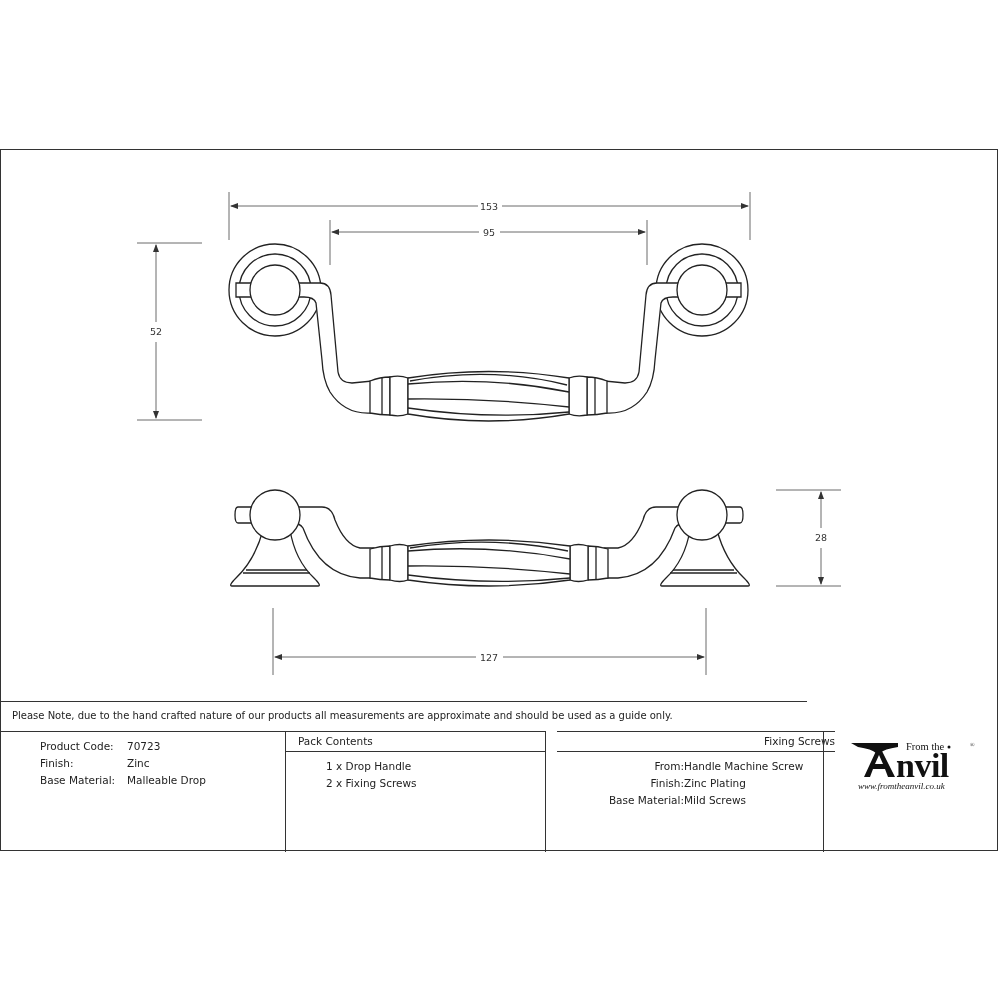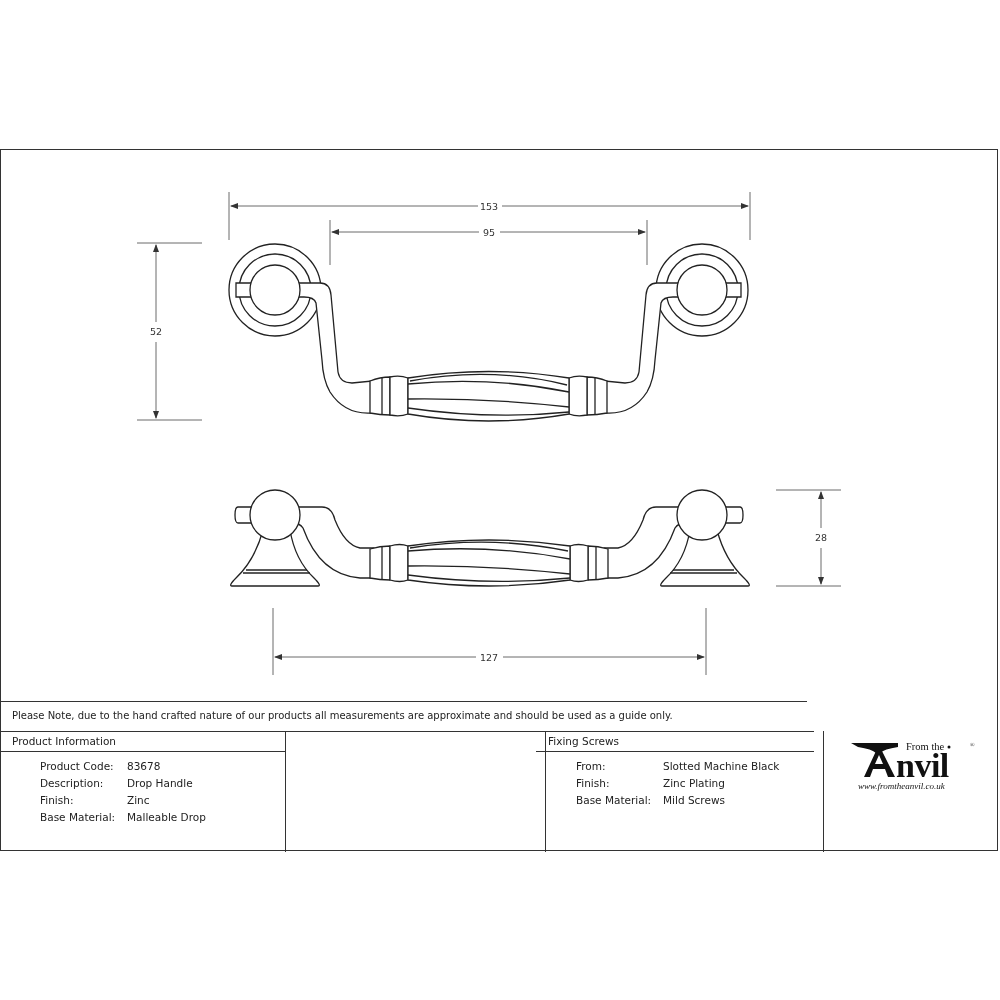--- a/index.html
+++ b/index.html
@@ -124,54 +124,54 @@
     <path d="M408,551 Q490,544 570,559" fill="none"></path>
     <path d="M408,566 Q490,565 570,574" fill="none"></path>
     <path d="M408,575 Q490,586 570,578" fill="none"></path>
     <path d="M410,548 Q490,535 568,551" fill="none"></path>
   </g>
 </svg>
 
 <div class="note">Please Note, due to the hand crafted nature of our products all measurements are approximate and should be used as a guide only.</div>
 
 <div class="tbl" style="left:0; width:286px;">
-  <div class="col-head">Product Information</div>
   <div class="col-body">
     <div class="row">
         <span class="lbl">Product Code:</span>
-        <span>83678</span>
-      </div>
-    <div class="row">
-        <span class="lbl">Description:</span>
-        <span>Drop Handle</span>
+        <span>70723</span>
       </div>
     <div class="row">
         <span class="lbl">Finish:</span>
         <span>Zinc</span>
       </div>
     <div class="row">
         <span class="lbl">Base Material:</span>
         <span>Malleable Drop</span>
       </div>
   </div>
 </div>
 
 <div class="vdiv" style="left:285px;"></div>
 
 <div class="tbl" style="left:286px; width:260px;">
+  <div class="col-head">Pack Contents</div>
+  <div class="col-body">
+    <div class="row">1 x Drop Handle</div>
+    <div class="row">2 x Fixing Screws</div>
+  </div>
 </div>
 
 <div class="vdiv" style="left:545px;"></div>
 
-<div class="tbl" style="left:536px; width:278px;">
+<div class="tbl" style="left:557px; width:278px;text-align:right;">
   <div class="col-head">Fixing Screws</div>
   <div class="col-body">
     <div class="row">
         <span class="lbl">From:</span>
-        <span>Slotted Machine Black</span>
+        <span>Handle Machine Screw</span>
       </div>
     <div class="row">
         <span class="lbl">Finish:</span>
         <span>Zinc Plating</span>
       </div>
     <div class="row">
         <span class="lbl">Base Material:</span>
         <span>Mild Screws</span>
       </div>
   </div>

